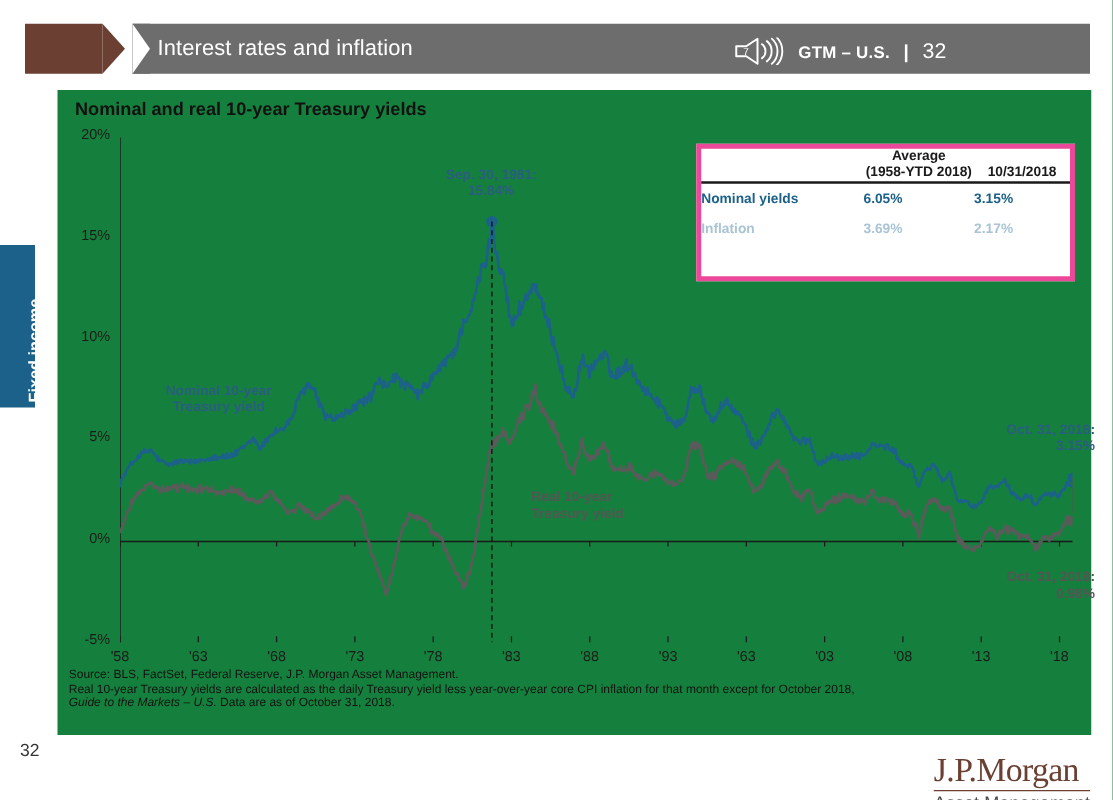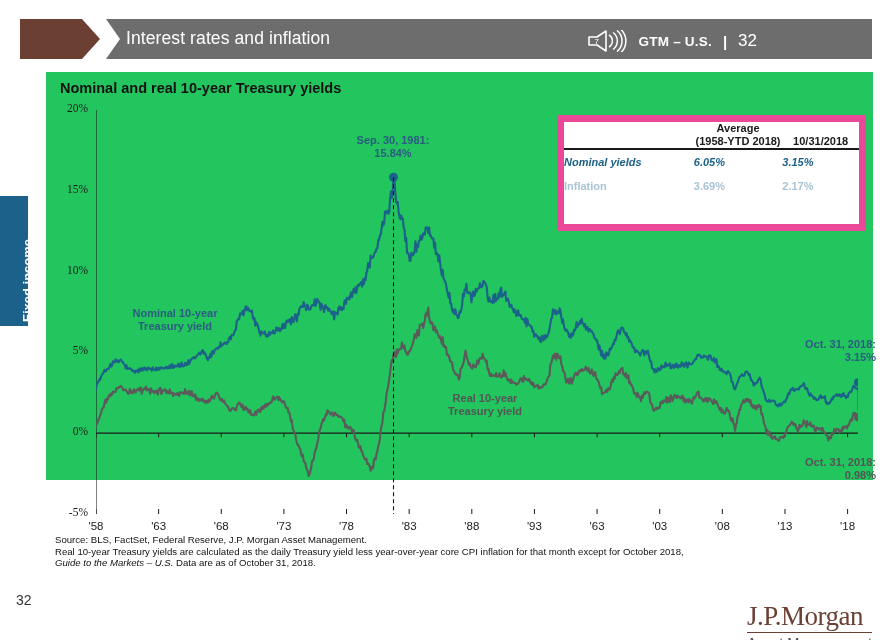--- a/index.html
+++ b/index.html
@@ -25,53 +25,53 @@
   .hdr-sep{font-size:15px;color:#ffffff;font-weight:bold;padding:0 2px;}
   .hdr-page{font-size:17px;color:#ffffff;}
 
   
   #side-tab{position:absolute;left:0;top:196px;width:28px;height:130px;background:#1B6189;}
   #side-tab span{display:block;color:#fff;font-size:13px;font-weight:bold;
      white-space:nowrap;transform:rotate(-90deg);transform-origin:left top;
      position:absolute;left:20px;top:126px;}
 
   
-  #chart-panel{position:absolute;left:46px;top:72px;width:827px;height:408px;background:#22c55e;}
+  #chart-panel{position:absolute;left:46px;top:72px;width:827px;height:516px;background:#15803d;}
   #chart-title{position:absolute;left:14px;top:8px;font-size:14.5px;font-weight:bold;color:#111;}
 
   
   #plot{position:absolute;left:50px;top:38px;width:762px;height:404px;}
   #plot svg{display:block;}
 
-  .ylab{position:absolute;font-size:11.5px;color:#1a1a1a;text-align:right;width:42px;font-family:Liberation Serif, serif;}
+  .ylab{position:absolute;font-size:11.5px;color:#1a1a1a;text-align:right;width:42px;}
   .xlab{position:absolute;font-size:11.5px;color:#1a1a1a;text-align:center;width:40px;}
 
   
   .anno{position:absolute;font-size:11px;font-weight:bold;line-height:13px;}
   .anno-blue{color:#2A5D80;}
   .anno-gray{color:#555555;}
   #anno-peak{left:333px;top:134px;width:120px;text-align:center;}
   #anno-nominal{left:110px;top:307px;width:130px;text-align:center;}
-  #anno-real{left:425px;top:392px;width:120px;text-align:center;}
+  #anno-real{left:425px;top:392px;width:120px;}
   #anno-oct-nom{left:772px;top:338px;width:104px;text-align:right;}
   #anno-oct-real{left:772px;top:456px;width:104px;text-align:right;}
 
   
   #stats-table{position:absolute;left:557px;top:115px;width:295px;height:102px;
-     background:#FFFFFF;border:7px solid #ec4899;}
+     background:#FFFFFF;border:4px solid #ec4899;}
   #stats-table table{border-collapse:collapse;width:100%;font-size:11px;}
   #stats-table th{font-weight:bold;color:#1a1a1a;padding:0;}
   #stats-table td{padding:0;}
   .st-hdr-row th{vertical-align:bottom;padding-bottom:4px;}
   .st-hdr-center{text-align:center;line-height:13px;}
   .st-rule{height:1.6px;background:#1a1a1a;}
   .st-row td{height:24px;font-weight:bold;}
   .st-name{padding-left:12px;text-align:left;}
   .st-val{text-align:left;}
-  .row-nominal td{color:#1B6189;font-style:italic;}
+  .row-nominal td{color:#1B6189;}
   .row-real td{color:#555555;}
   .row-infl td{color:#A9C4D4;}
 
   
   #footer{position:absolute;left:55px;top:534px;font-size:9.6px;color:#111;line-height:11.6px;}
   #footer .it{font-style:italic;}
   #page-num{position:absolute;left:16px;top:592px;font-size:14px;color:#333;}
   #logo{position:absolute;right:18px;top:571px;text-align:left;margin-top:31px;}
   #logo-main{font-family:"Liberation Serif", serif;font-size:27px;color:#6B4033;
      letter-spacing:-.5px;line-height:29px;}

